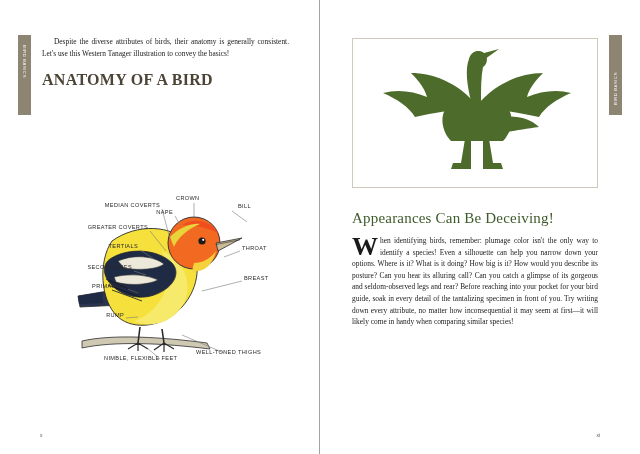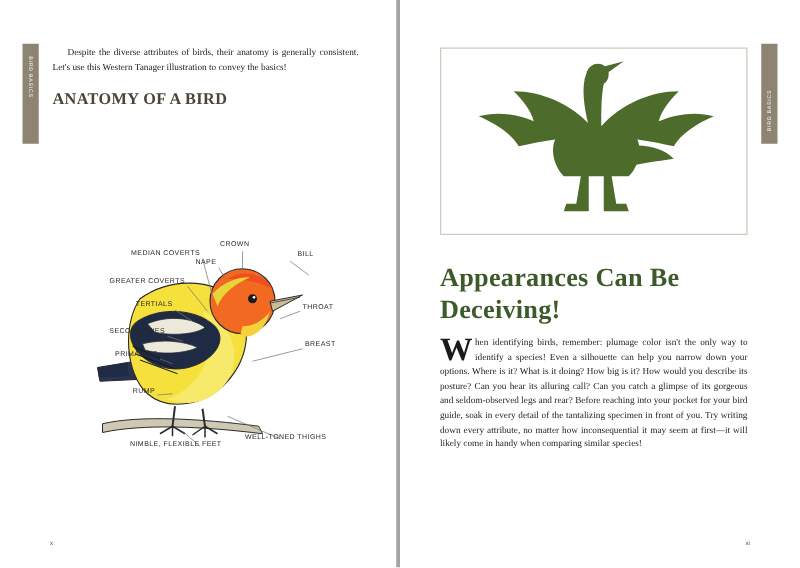--- a/index.html
+++ b/index.html
@@ -22,21 +22,21 @@
   }
   .page {
     position: relative;
     width: 320px;
     height: 454px;
     background: #ffffff;
     box-sizing: border-box;
     overflow: hidden;
   }
   .page-left {
-    border-right: 3px solid #a3a3a3;
+    border-right: 1px solid #a3a3a3;
   }
   
   .side-tab {
     position: absolute;
     top: 35px;
     width: 13px;
     height: 80px;
     background: #8e8472;
   }
   .side-tab-left { left: 18px; }
@@ -73,21 +73,21 @@
   .intro {
     font-size: 7.4px;
     line-height: 11.5px;
     color: #1a1a1a;
     text-align: justify;
     margin: 0 0 4px 0;
   }
   .intro-indent { display: inline-block; width: 12px; }
   .title-anatomy {
     font-family: "Liberation Serif", serif;
-    font-size: 13px;
+    font-size: 16px;
     font-weight: bold;
     color: #4c4436;
     letter-spacing: 0.3px;
     margin: 12px 0 0 0;
   }
   .figure-wrap {
     position: relative;
     margin-top: 2px;
     width: 250px;
     height: 280px;
@@ -109,22 +109,22 @@
     position: relative;
     width: 246px;
     height: 150px;
     border: 1px solid #cfcabc;
     box-sizing: border-box;
     margin-top: 2px;
     background: #fff;
   }
   .heading-appearances {
     font-family: "Liberation Serif", serif;
-    font-size: 21px;
-    font-weight: bold;
+    font-size: 15px;
+    font-weight: normal;
     color: #3d5a2a;
     margin: 22px 0 8px 0;
     letter-spacing: 0.2px;
   }
   .body-col {
     font-size: 7.4px;
     line-height: 11.6px;
     color: #1a1a1a;
     text-align: justify;
     margin: 0;

